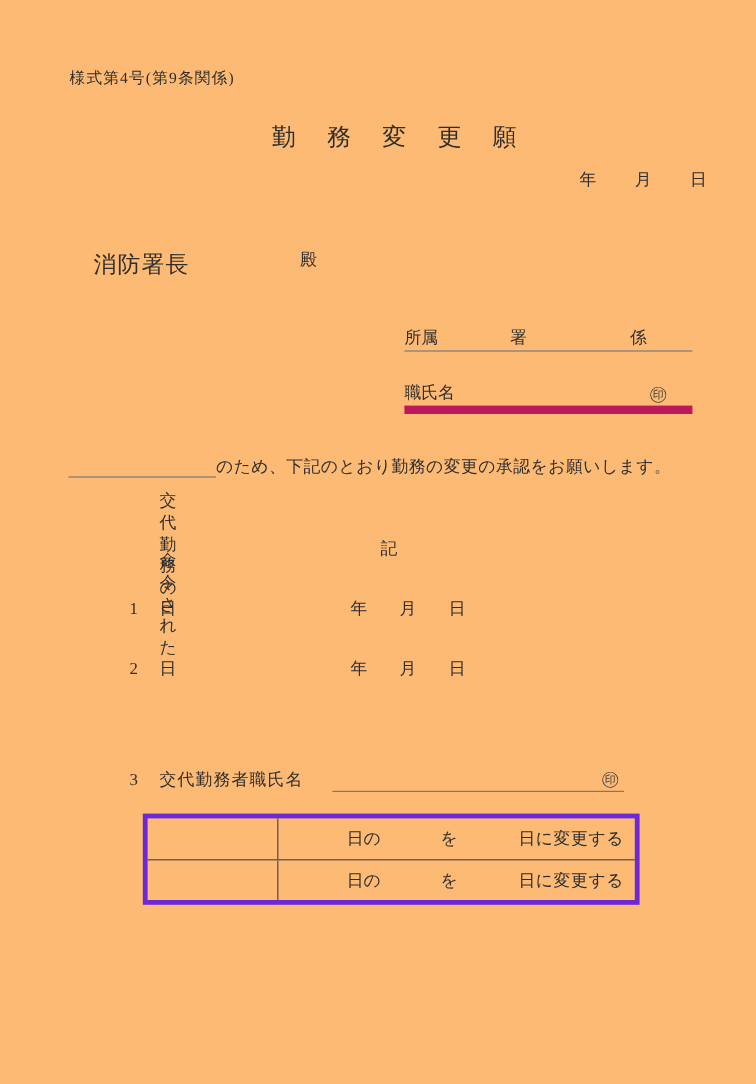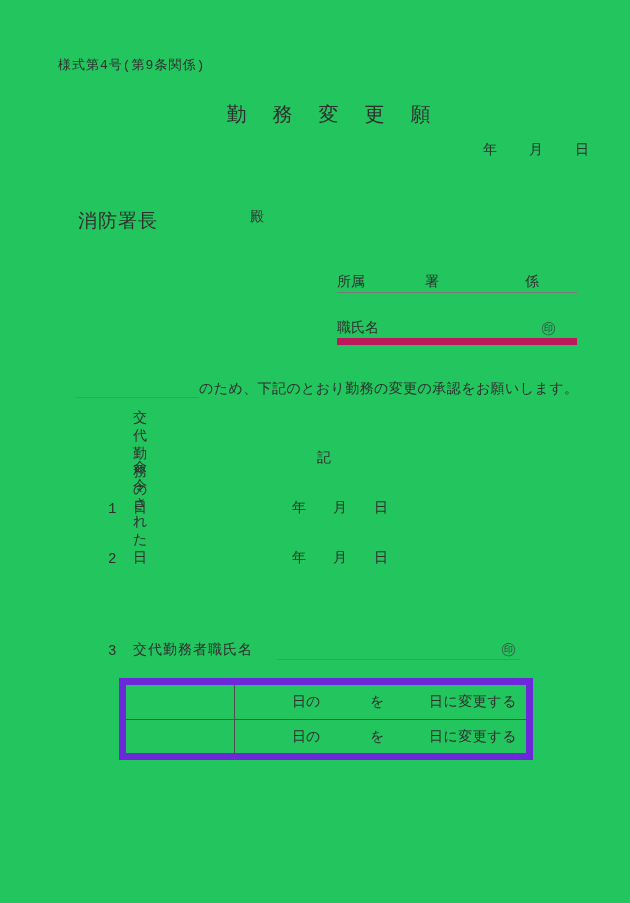--- a/index.html
+++ b/index.html
@@ -2,23 +2,23 @@
 <html><head>
 <meta charset="utf-8">
 <style>
   * { margin: 0; padding: 0; box-sizing: border-box; }
   html, body { background: #e8e8e8; }
   .page {
     position: relative;
     width: 630px;
     height: 903px;
     margin: 0 auto;
-    background: #22c55e;
+    background: #fdba74;
     color: #2e2e2e;
-    font-family: Liberation Mono, monospace;
+    font-family: Liberation Serif, serif;
     overflow: hidden;
   }
   .abs { position: absolute; }
 
   .form-number {
     left: 58px; top: 56px;
     font-size: 13px; letter-spacing: 1px;
   }
   .title {
     left: 0; right: 0; top: 101px;
@@ -47,21 +47,21 @@
 
   .signature {
     left: 337px; top: 326px; width: 240px; height: 19px;
     border-bottom: 7px solid #be185d;
     font-size: 14px;
   }
   .signature .sig-label { position: absolute; left: 0; bottom: 1px; }
   .signature .sig-seal  { position: absolute; left: 204px; bottom: 0; font-size: 15px; color: #3a3a3a; }
 
   .reason {
-    left: 76px; top: 380px;
+    left: 57px; top: 380px;
     display: flex; align-items: flex-end;
     font-size: 14px;
   }
   .reason .blank-line {
     display: inline-block; width: 123px; height: 17px;
     border-bottom: 1px solid #7a7a7a;
   }
   .reason .reason-text { letter-spacing: 0.4px; }
 
   .record-marker {
@@ -82,21 +82,21 @@
     width: 243px; height: 18px;
     border-bottom: 1px solid #7a7a7a;
   }
   .item-blank .sig-seal {
     position: absolute; right: 4px; bottom: 0;
     font-size: 15px; color: #3a3a3a;
   }
 
   .change-table {
     left: 119px; top: 678px; width: 414px;
-    border: 7px solid #6d28d9;
+    border: 4px solid #6d28d9;
     font-size: 14px;
   }
   .t-row { display: flex; height: 34px; }
   .t-row + .t-row { border-top: 1px solid #4d4d4d; }
   .t-cell-left {
     width: 109px; border-right: 1px solid #4d4d4d;
   }
   .t-cell-right { flex: 1; position: relative; }
   .t-cell-right .t-day      { position: absolute; left: 57px;  top: 50%; transform: translateY(-50%); }
   .t-cell-right .t-particle { position: absolute; left: 135px; top: 50%; transform: translateY(-50%); }

